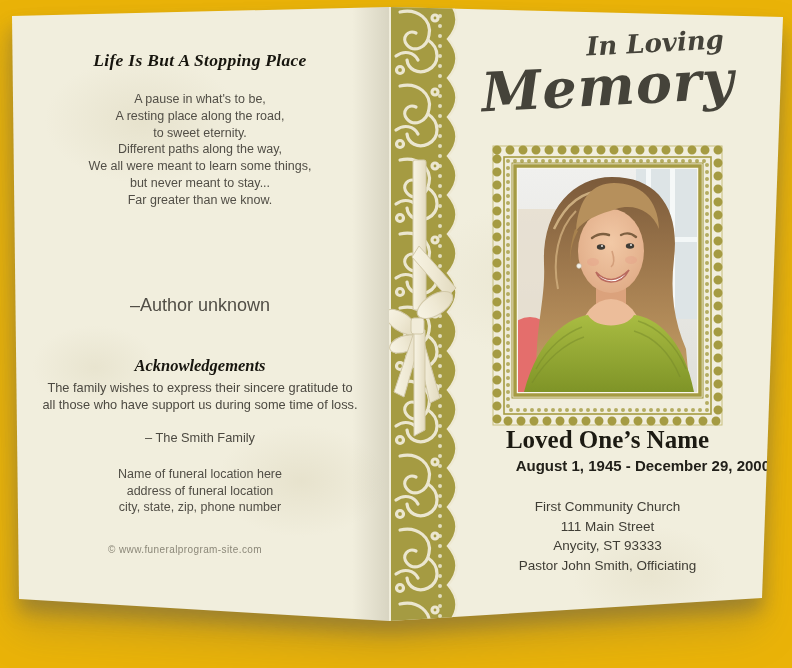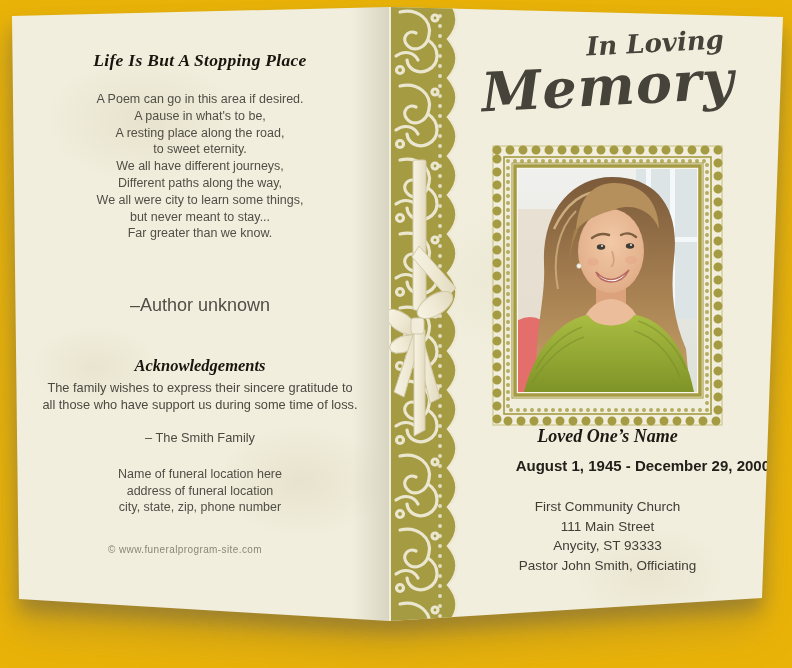--- a/index.html
+++ b/index.html
@@ -30,44 +30,42 @@
             font-style:italic;font-weight:bold;font-size:16.5px;color:#17150e;margin-top:12px;}
   .lp-ack{left:20px;top:379px;width:360px;font-size:12.8px;line-height:17.2px;color:#4c4941;}
   .lp-family{left:30px;top:430px;width:340px;font-size:12.8px;color:#4c4941;}
   .lp-loc{left:30px;top:466px;width:340px;font-size:12.5px;line-height:16.6px;color:#514e46;}
   .lp-copy{left:30px;top:544px;width:310px;font-size:10px;color:#8b8778;letter-spacing:.4px;}
   
   .rp-inloving{left:540px;top:28px;width:230px;font-family:"DejaVu Serif",serif;font-style:italic;
                font-weight:bold;font-size:26px;color:#45433a;transform:rotate(-3deg);}
   .rp-memory{left:458px;top:54px;width:300px;font-family:"DejaVu Serif",serif;font-style:italic;
              font-weight:bold;font-size:54px;color:#45433a;transform:rotate(-3deg);letter-spacing:1px;}
-  .rp-name{left:455px;top:426px;width:305px;font-family:"Liberation Serif",serif;font-style:italic;
-           font-weight:bold;font-size:18px;color:#1c1a12;}
+  .rp-name{left:455px;top:426px;width:305px;font-family:"Liberation Serif",serif;
+           font-weight:bold;font-size:25px;color:#1c1a12;}
   .rp-dates{left:445px;top:457px;width:325px;font-weight:bold;font-size:15px;color:#22201a;text-align:right;}
   .rp-service{left:455px;top:497px;width:305px;font-size:13.5px;line-height:19.6px;color:#3f3d35;}
 </style>
 </head>
 <body>
 
 <div class="scene">
   <div class="folder">
 
     <div class="page page-left">
       <div class="fold-shade"></div>
 
       <div class="abs ctr lp-title">Life Is But A Stopping Place</div>
 
       <div class="abs ctr lp-poem">
-        <div>A Poem can go in this area if desired.</div>
         <div>A pause in what's to be,</div>
         <div>A resting place along the road,</div>
         <div>to sweet eternity.</div>
-        <div>We all have different journeys,</div>
         <div>Different paths along the way,</div>
-        <div>We all were city to learn some things,</div>
+        <div>We all were meant to learn some things,</div>
         <div>but never meant to stay...</div>
         <div>Far greater than we know.</div>
       </div>
 
       <div class="abs ctr lp-author">–Author unknown</div>
 
       <div class="abs ctr lp-ack-title">Acknowledgements</div>
 
       <div class="abs ctr lp-ack">
         <div>The family wishes to express their sincere gratitude to</div>

